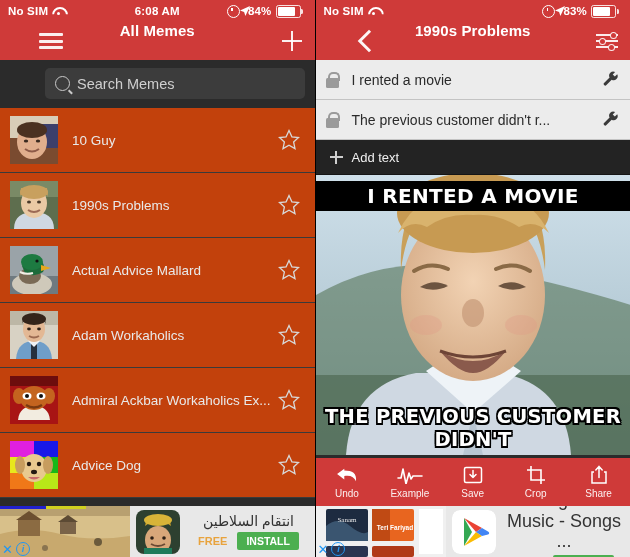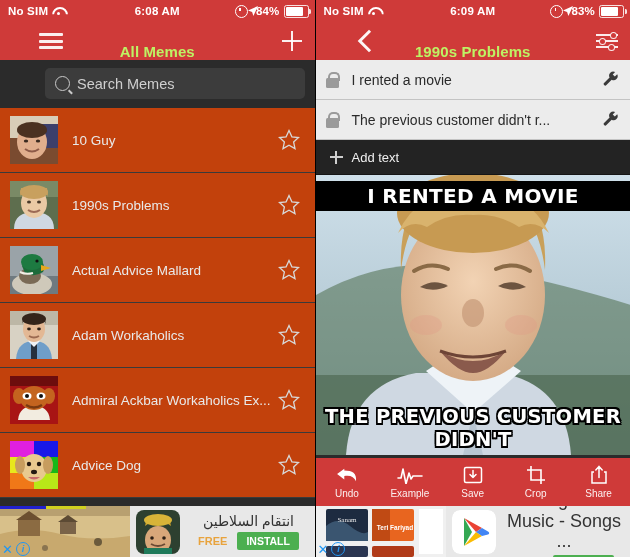--- a/index.html
+++ b/index.html
@@ -13,40 +13,40 @@
   .screen.left{border-right:1px solid #000;}
 
   
   .statusbar{
     height:22px;background:#cf3a39;color:#fff;
     display:flex;align-items:center;position:relative;
     font-size:11.5px;font-weight:bold;letter-spacing:.2px;
   }
   .sb-left{display:flex;align-items:center;gap:4px;padding-left:8px;}
   .sb-center{position:absolute;left:0;right:0;text-align:center;font-size:11.5px;font-weight:bold;}
-  .sb-right{margin-left:auto;display:flex;align-items:center;gap:4px;padding-right:6px;position:relative;z-index:2;}
+  .sb-right{margin-left:auto;display:flex;align-items:center;gap:4px;padding-right:14px;position:relative;z-index:2;}
   .wifi{display:inline-block;width:12px;height:10px;position:relative;}
   .wifi::before{
     content:"";position:absolute;left:0;top:1px;width:12px;height:12px;
     border:2px solid #fff;border-radius:50%;
     clip-path:polygon(0 0,100% 0,100% 45%,0 45%);
   }
   .wifi::after{content:"";position:absolute;left:4.5px;top:6px;width:3px;height:3px;background:#fff;border-radius:50%;}
   .alarm{width:11px;height:11px;border:1.6px solid #fff;border-radius:50%;position:relative;display:inline-block;}
   .alarm::after{content:"";position:absolute;left:3.6px;top:2px;width:1.4px;height:3.4px;background:#fff;}
   .loc{width:0;height:0;display:inline-block;position:relative;}
   .loc svg{position:absolute;top:-6px;left:-5px;}
   .batt{width:23px;height:11px;border:1.4px solid rgba(255,255,255,.85);border-radius:2.5px;position:relative;display:inline-block;}
   .batt i{position:absolute;left:1px;top:1px;bottom:1px;background:#fff;border-radius:1px;display:block;}
   .batt::after{content:"";position:absolute;right:-3.5px;top:3px;width:2px;height:5px;background:rgba(255,255,255,.85);border-radius:0 1.5px 1.5px 0;}
 
   
   .navbar{
-    height:38px;background:#cf3a39;color:#bef264;
-    display:flex;align-items:flex-end;position:relative;padding-left:28px;
+    height:38px;background:#cf3a39;color:#ffffff;
+    display:flex;align-items:flex-start;position:relative;padding-left:28px;
   }
   .nav-title{
     position:absolute;left:0;right:0;text-align:center;
     font-size:15px;font-weight:bold;letter-spacing:.1px;
   }
   .nav-btn{
     width:46px;height:38px;display:flex;align-items:center;justify-content:center;
     position:relative;z-index:2;cursor:pointer;
   }
   .nav-btn.right{margin-left:auto;}
@@ -370,21 +370,20 @@
 
   </div>
 
   <div class="screen right">
 
     <div class="statusbar">
       <div class="sb-left">
         <span>No SIM</span>
         <span class="wifi"></span>
       </div>
-      <div class="sb-center">6:09 AM</div>
       <div class="sb-right">
         <span class="alarm"></span>
         <span class="loc">
           <svg width="12" height="12" viewBox="0 0 12 12">
               <path d="M11 1 1 5.6l4.1 1.3L6.4 11z" fill="#fff"></path>
             </svg>
         </span>
         <span>83%</span>
         <span class="batt">
             <i style="width:16.5px"></i>

